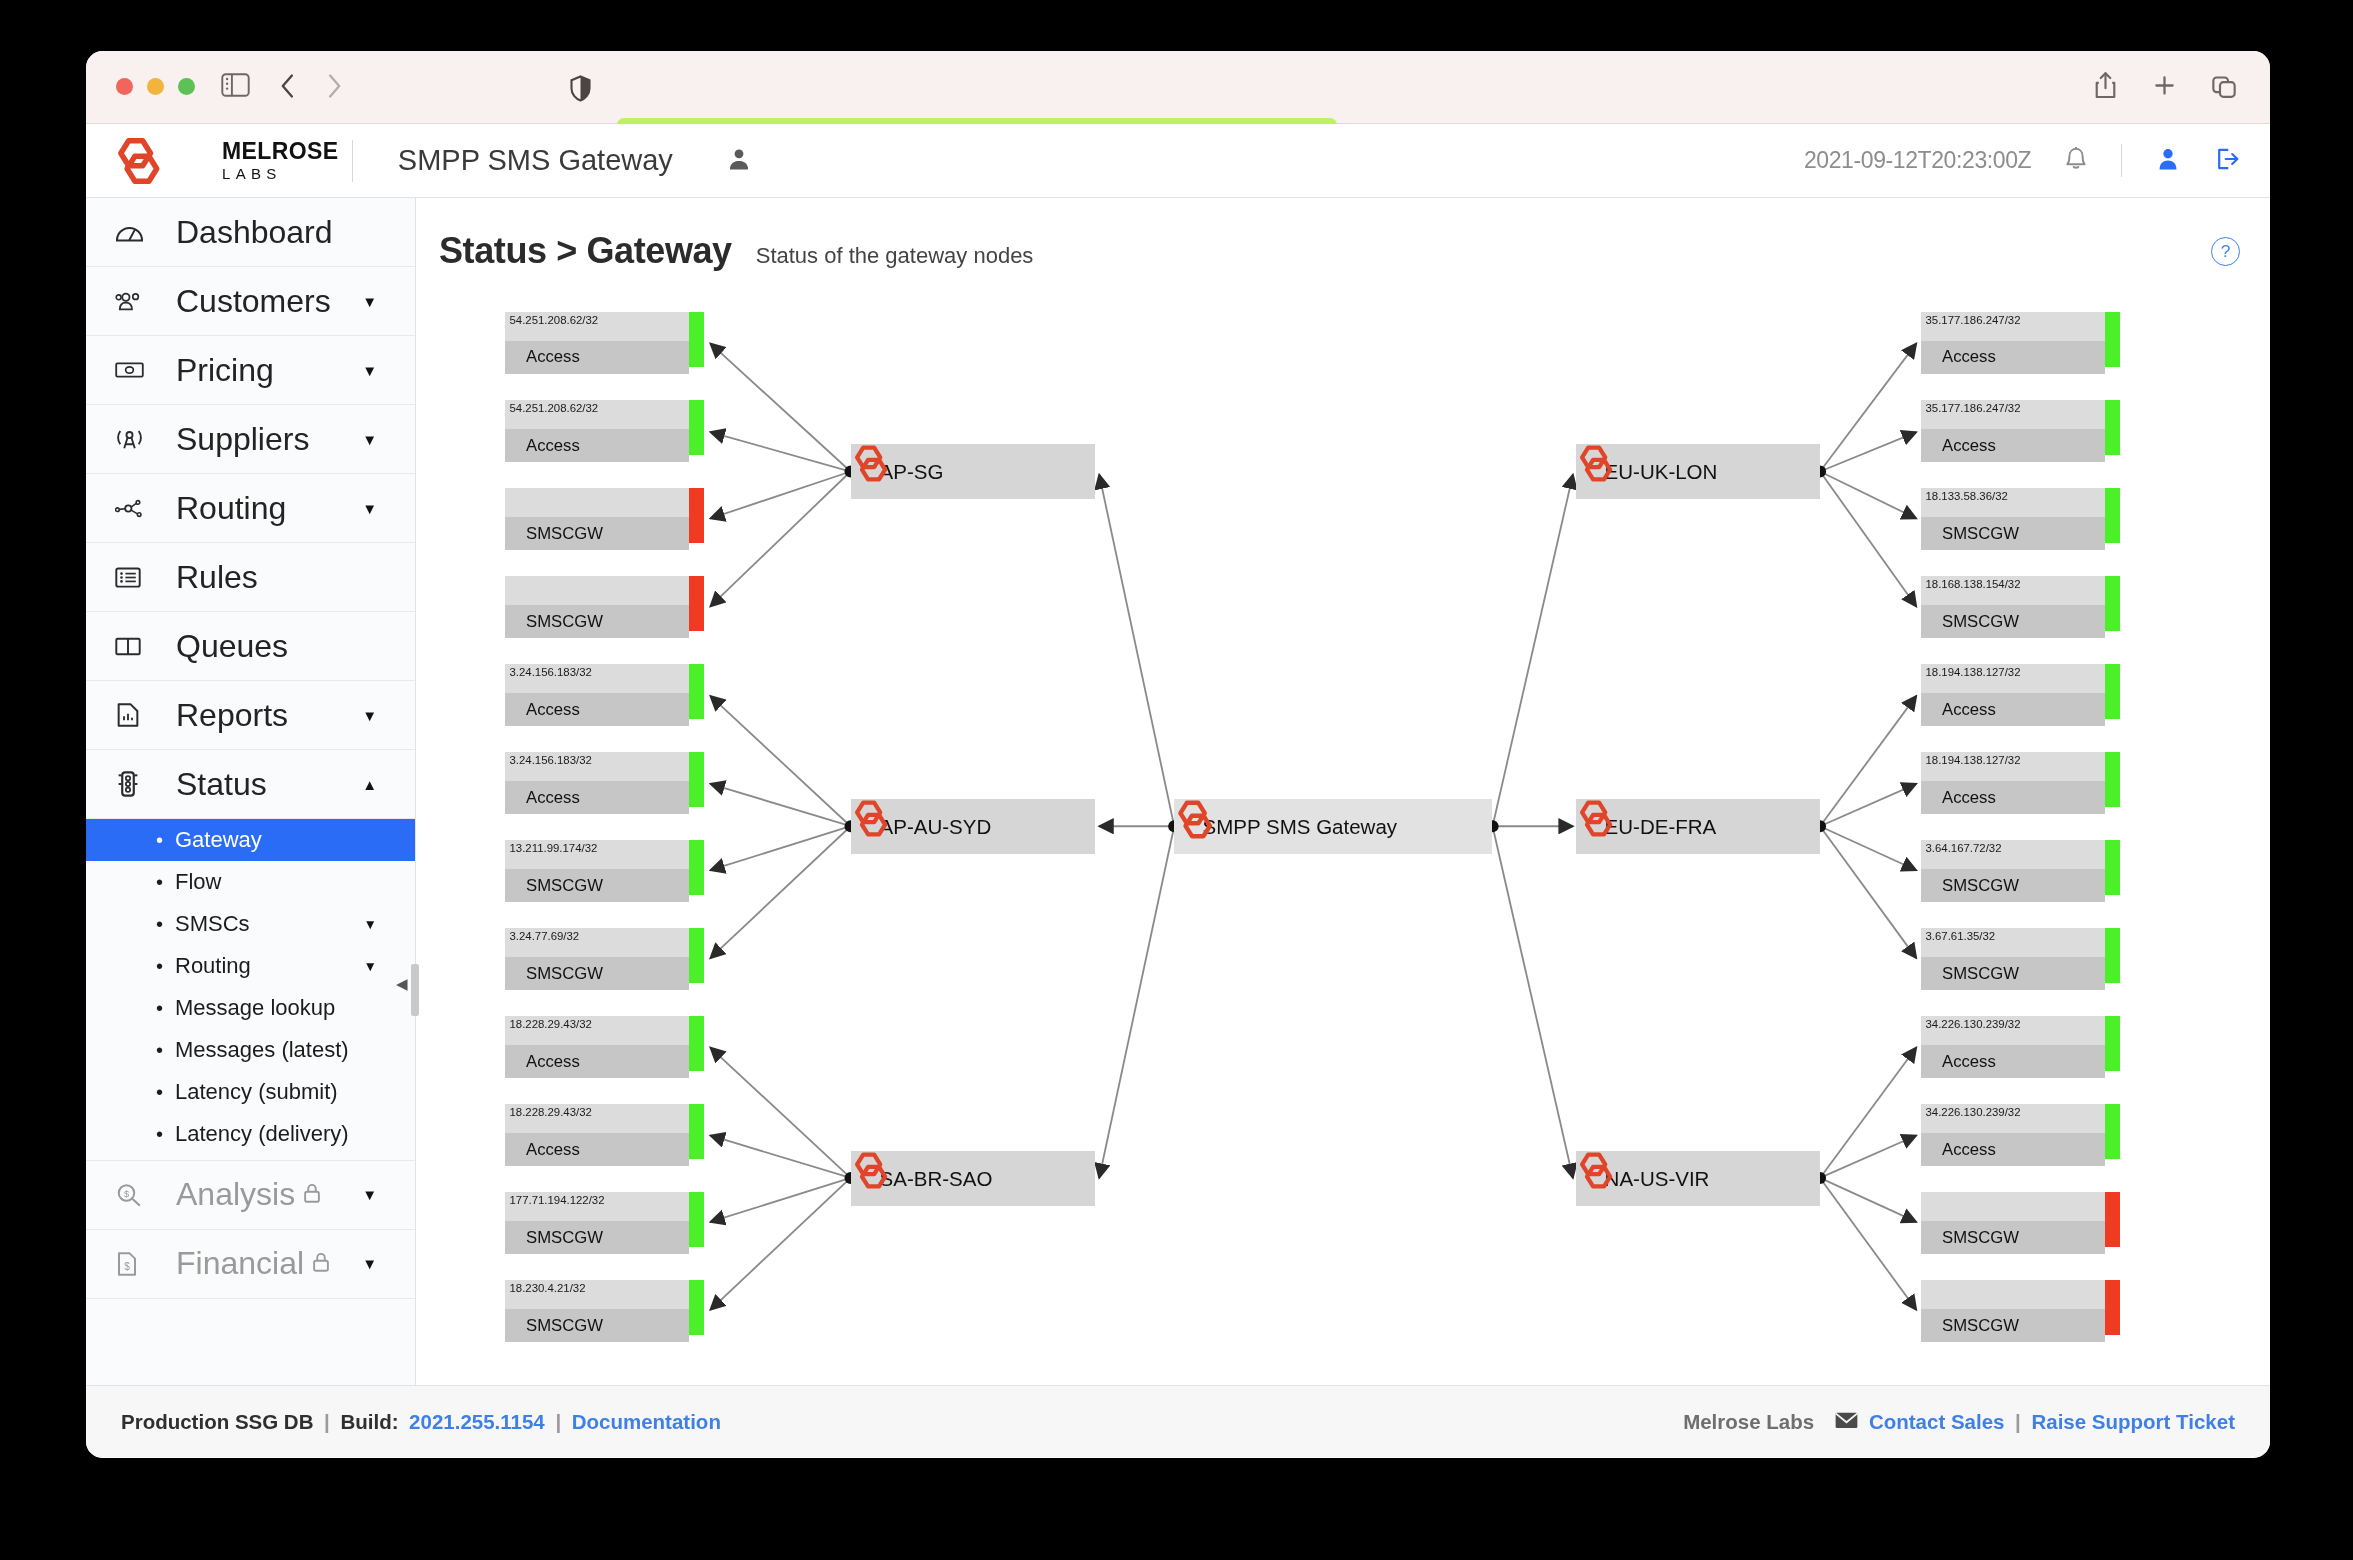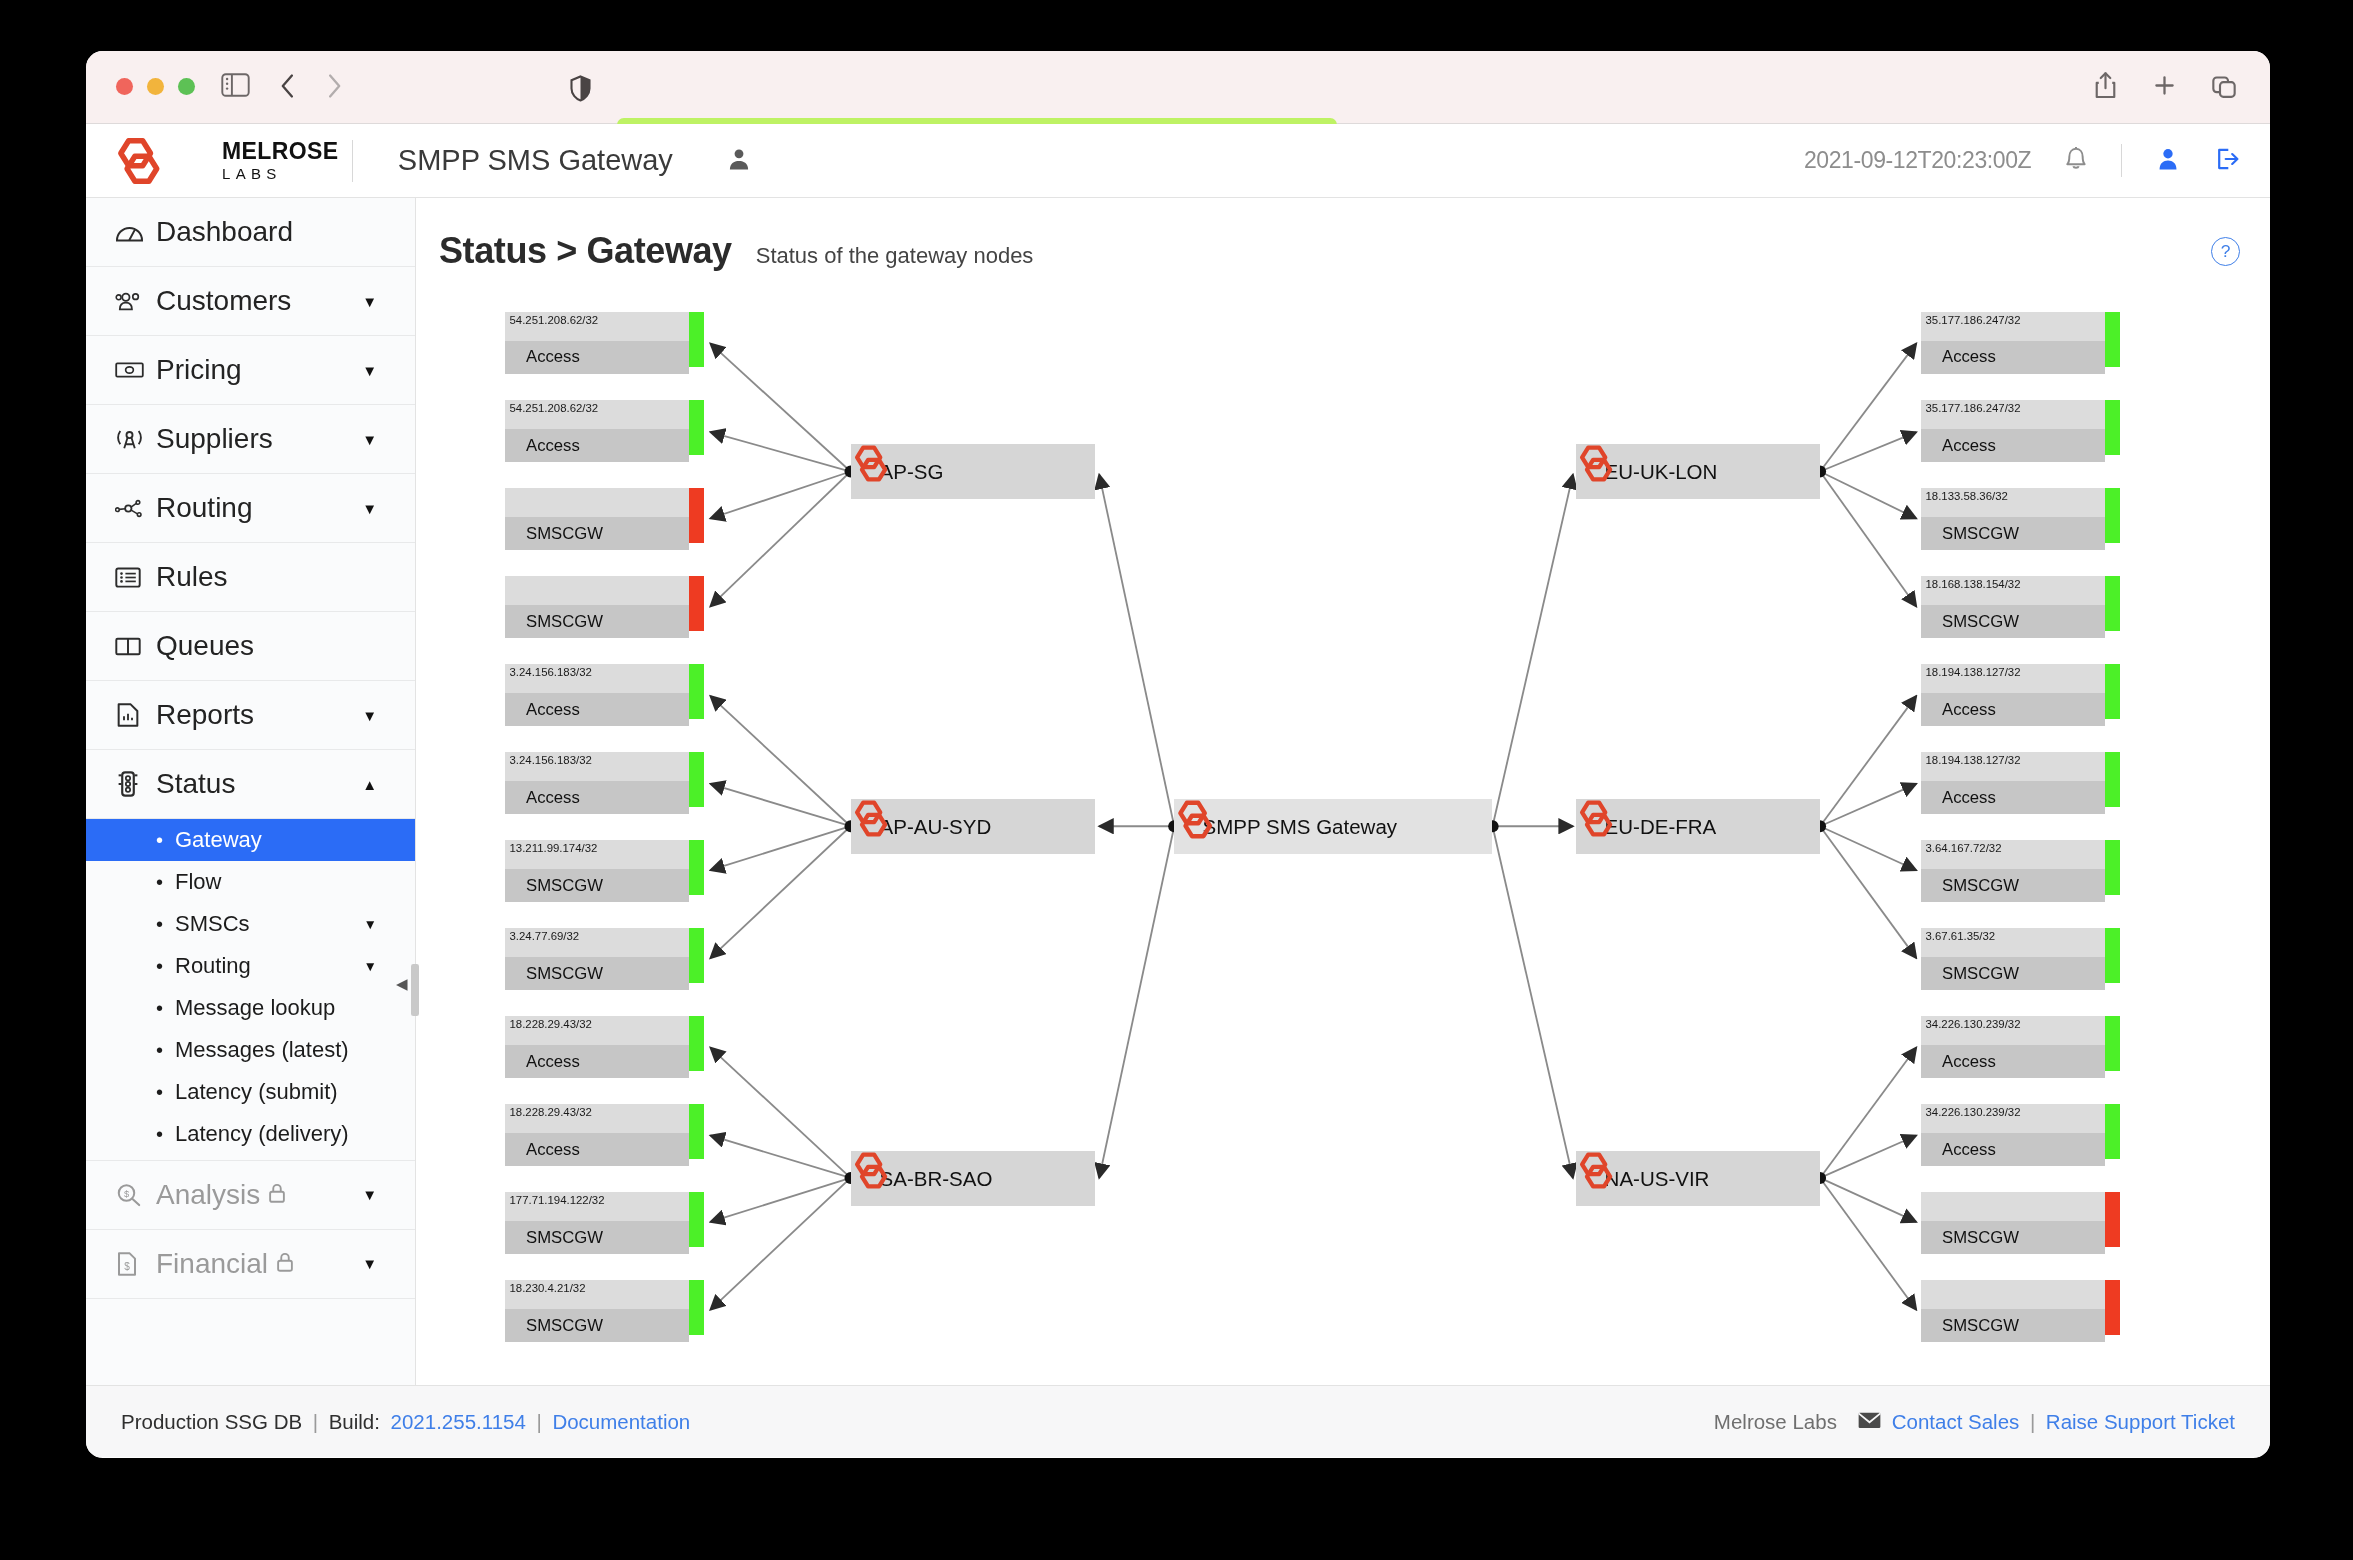--- a/index.html
+++ b/index.html
@@ -36,21 +36,21 @@
   .people-icon{margin-left:53px;color:#5a5a5a;}
   .hdr-right{position:absolute;right:30px;display:flex;align-items:center;gap:33px;}
   .ts{font-size:23px;color:#8d8d8d;letter-spacing:-0.4px;}
   .hsep{width:0.8px;height:33px;background:#d8d8d8;}
 
   
   .main{display:flex;height:1187px;position:relative;}
   .sidebar{width:329px;background:#fafbfc;border-right:0.8px solid #e3e3e3;}
   .snav{display:flex;align-items:center;height:69px;border-bottom:0.8px solid #e8e9ea;padding-left:29px;box-sizing:border-box;position:relative;}
   .snav .ic{width:39px;color:#2c2c2c;display:flex;align-items:center;}
-  .snav .lbl{font-size:28px;color:#232323;margin-left:2px;}
+  .snav .lbl{font-size:32px;color:#232323;margin-left:22px;}
   .snav .car{position:absolute;right:38px;font-size:15px;color:#111;}
   .snav.locked .lbl,.snav.locked .ic{color:#9a9a9a;}
   .lockglyph{display:inline-block;margin-left:7.6px;}
   .sub{height:42px;display:flex;align-items:center;padding-left:89px;box-sizing:border-box;position:relative;font-size:22px;color:#1c1c1c;}
   .sub .bullet{position:absolute;left:70px;font-size:20px;line-height:1;}
   .sub.active{background:#2b6cf6;color:#fff;}
   .sub .car{position:absolute;right:38px;font-size:13.6px;color:#111;}
   .sub-group{border-bottom:0.8px solid #e8e9ea;padding-bottom:4.5px;}
   .drag-handle{position:absolute;left:325px;top:766px;width:8.3px;height:52px;background:#c9c9c9;border-radius:2.3px;z-index:5;}
   .drag-arrow{position:absolute;left:310px;top:777px;font-size:15px;color:#555;z-index:5;}
@@ -67,21 +67,21 @@
   .leaf{position:absolute;width:184px;}
   .leaf .ip{background:#dcdcdc;height:29px;font-size:11.4px;color:#1a1a1a;padding:2.3px 0 0 4.5px;box-sizing:border-box;white-space:nowrap;}
   .leaf .nm{background:#c6c6c6;height:33px;display:flex;align-items:center;padding-left:21px;box-sizing:border-box;font-size:16.7px;color:#111;}
   .leaf .st{position:absolute;right:-15px;top:0;width:15px;height:55px;}
   .hub{position:absolute;width:244px;height:55px;background:#d6d6d6;display:flex;align-items:center;}
   .hub .hlogo{margin-left:10.6px;}
   .hub .hlbl{font-size:20.5px;color:#111;margin-left:18px;}
   .hub.core{width:318px;background:#e2e2e2;}
 
   
-  .footer{height:72px;background:#f7f7f8;border-top:0.8px solid #e3e3e3;display:flex;align-items:center;justify-content:space-between;padding:0 35px;box-sizing:border-box;}
+  .footer{height:72px;background:#f7f7f8;border-top:0.8px solid #e3e3e3;display:flex;align-items:center;justify-content:space-between;padding:0 35px;box-sizing:border-box;font-weight:bold;}
   .fleft,.fright{font-size:20.5px;color:#2f2f2f;display:flex;align-items:center;gap:10.6px;}
   .link{color:#3f7fe8;}
   .pipe{color:#9a9a9a;}
   .fright .brand{color:#6f6f6f;margin-right:10.6px;}
 </style>
 </head>
 <body>
 
 <div class="window">
 

